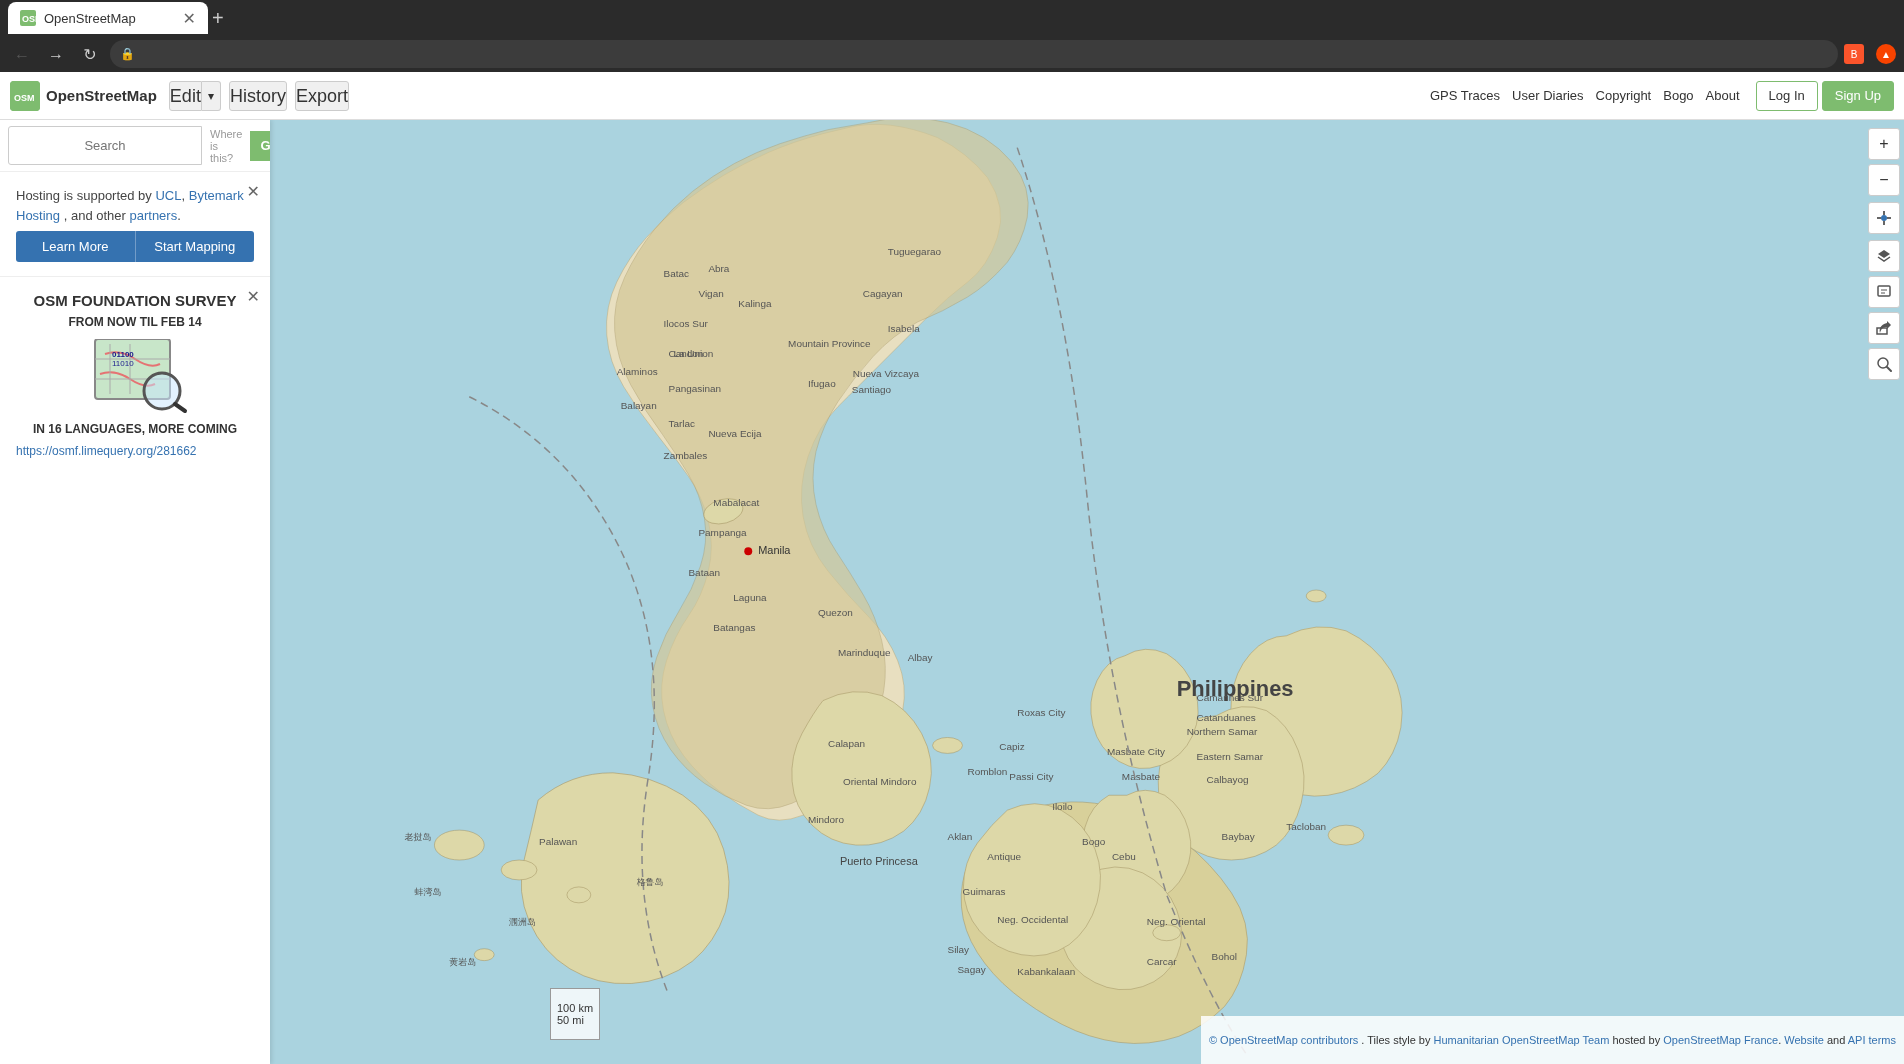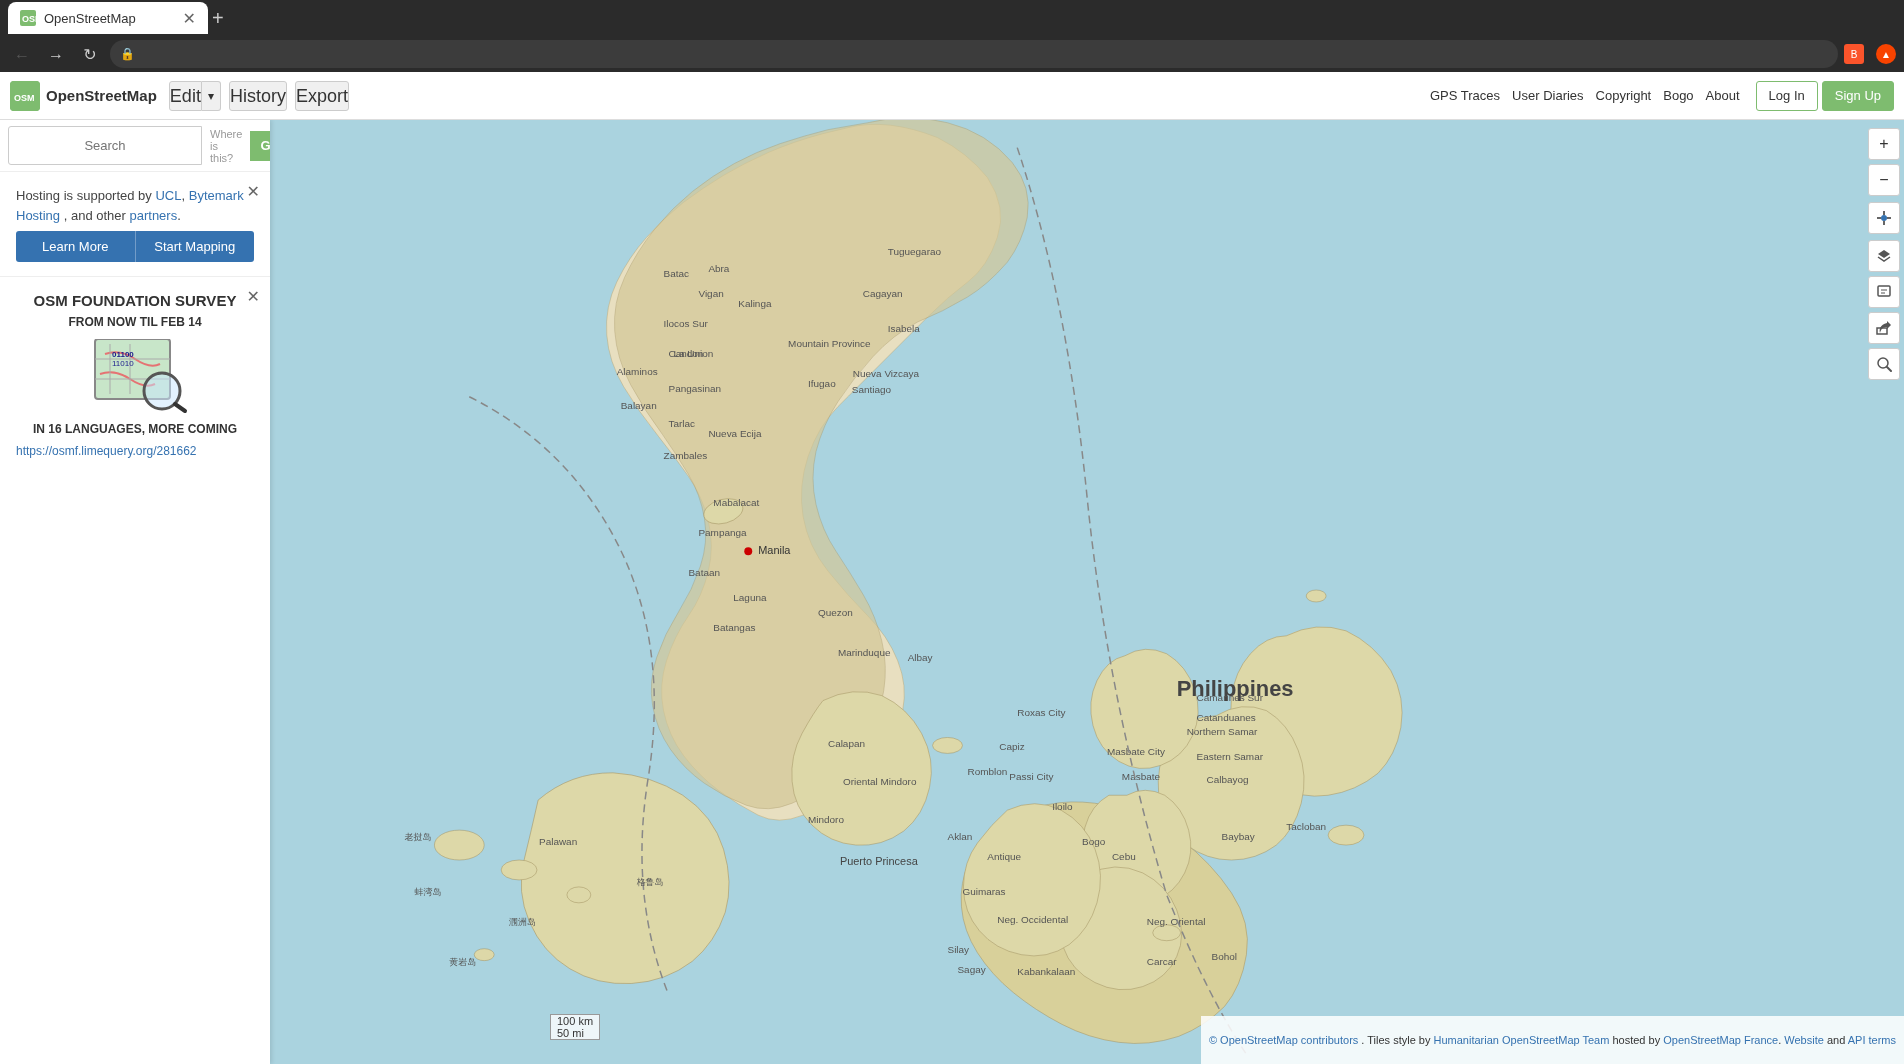--- a/index.html
+++ b/index.html
@@ -288,21 +288,21 @@
       margin-bottom: 2px;
     }
     .map-ctrl-spacer { flex: 0; height: 8px; }
 
     
     .scale-bar {
       position: absolute;
       bottom: 24px;
       left: 280px;
       background: rgba(255,255,255,0.8);
-      padding: 0 6px;
+      padding: 13px 6px;
       font-size: 11px;
       color: #333;
       border: 1px solid #999;
     }
 
     
     .attribution {
       position: absolute;
       bottom: 0;
       right: 0;

